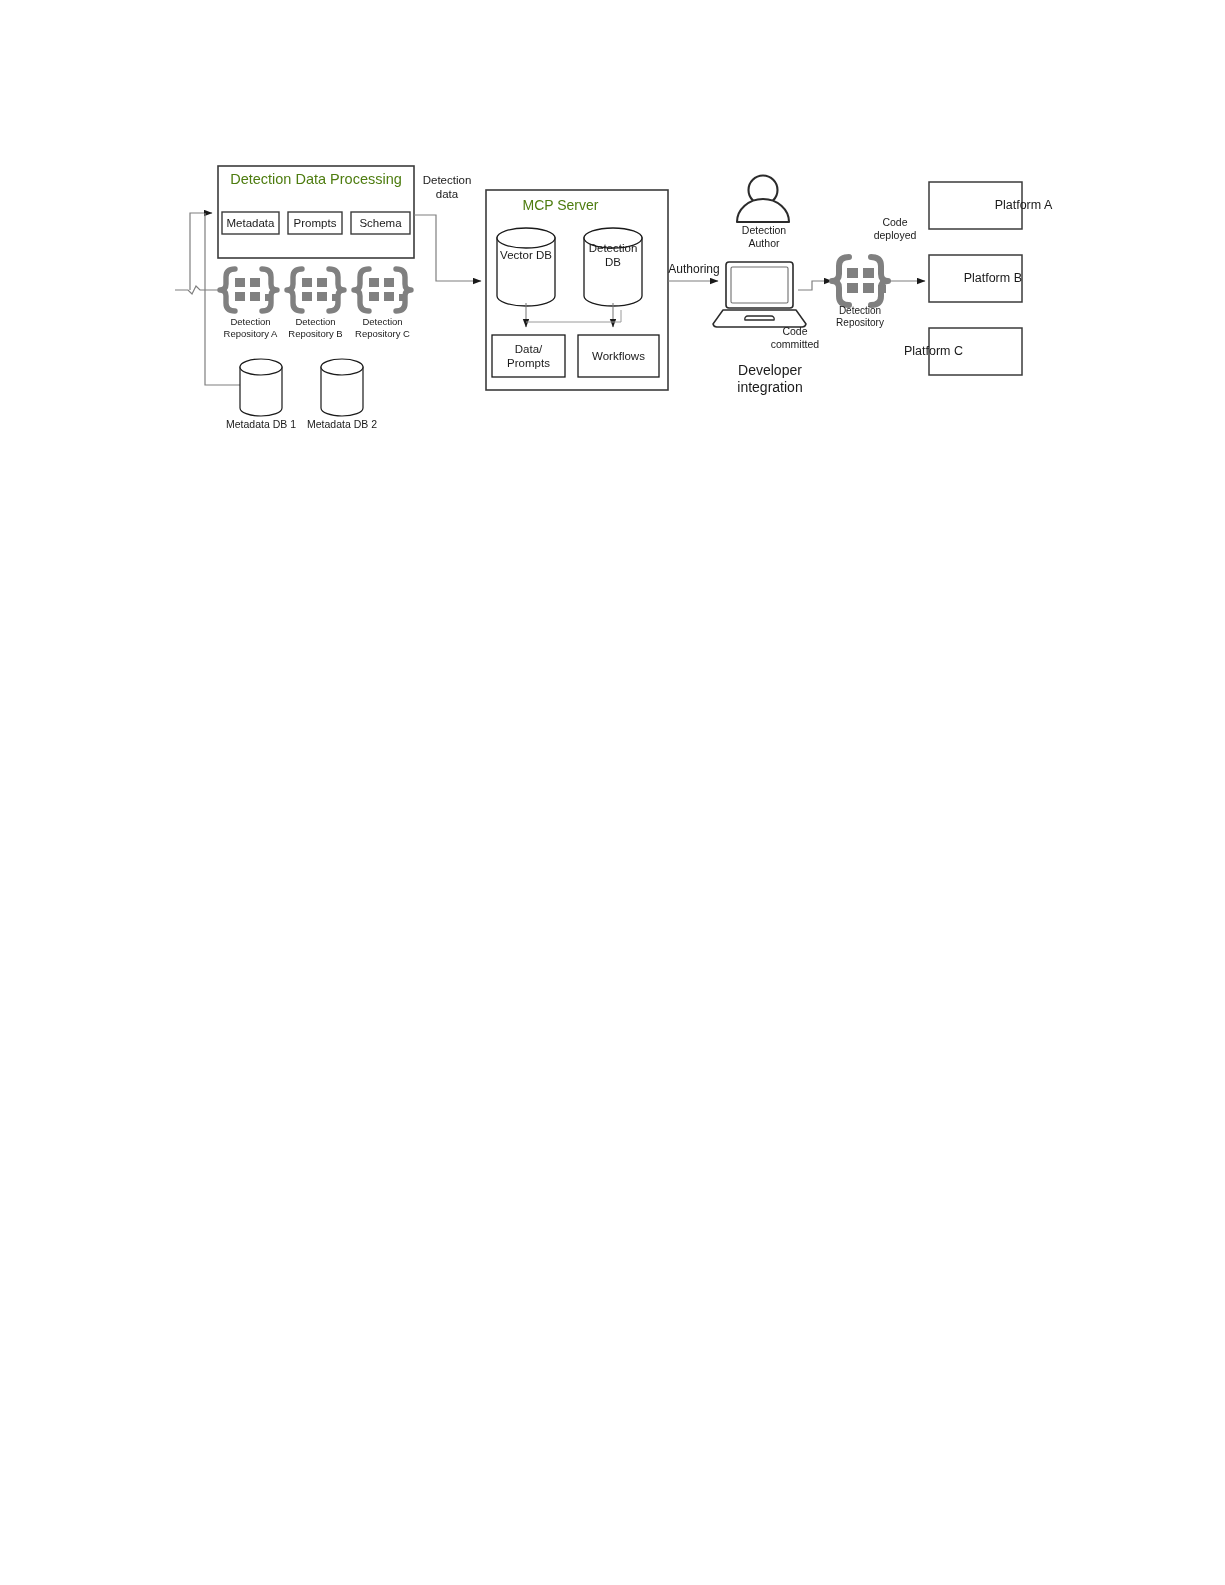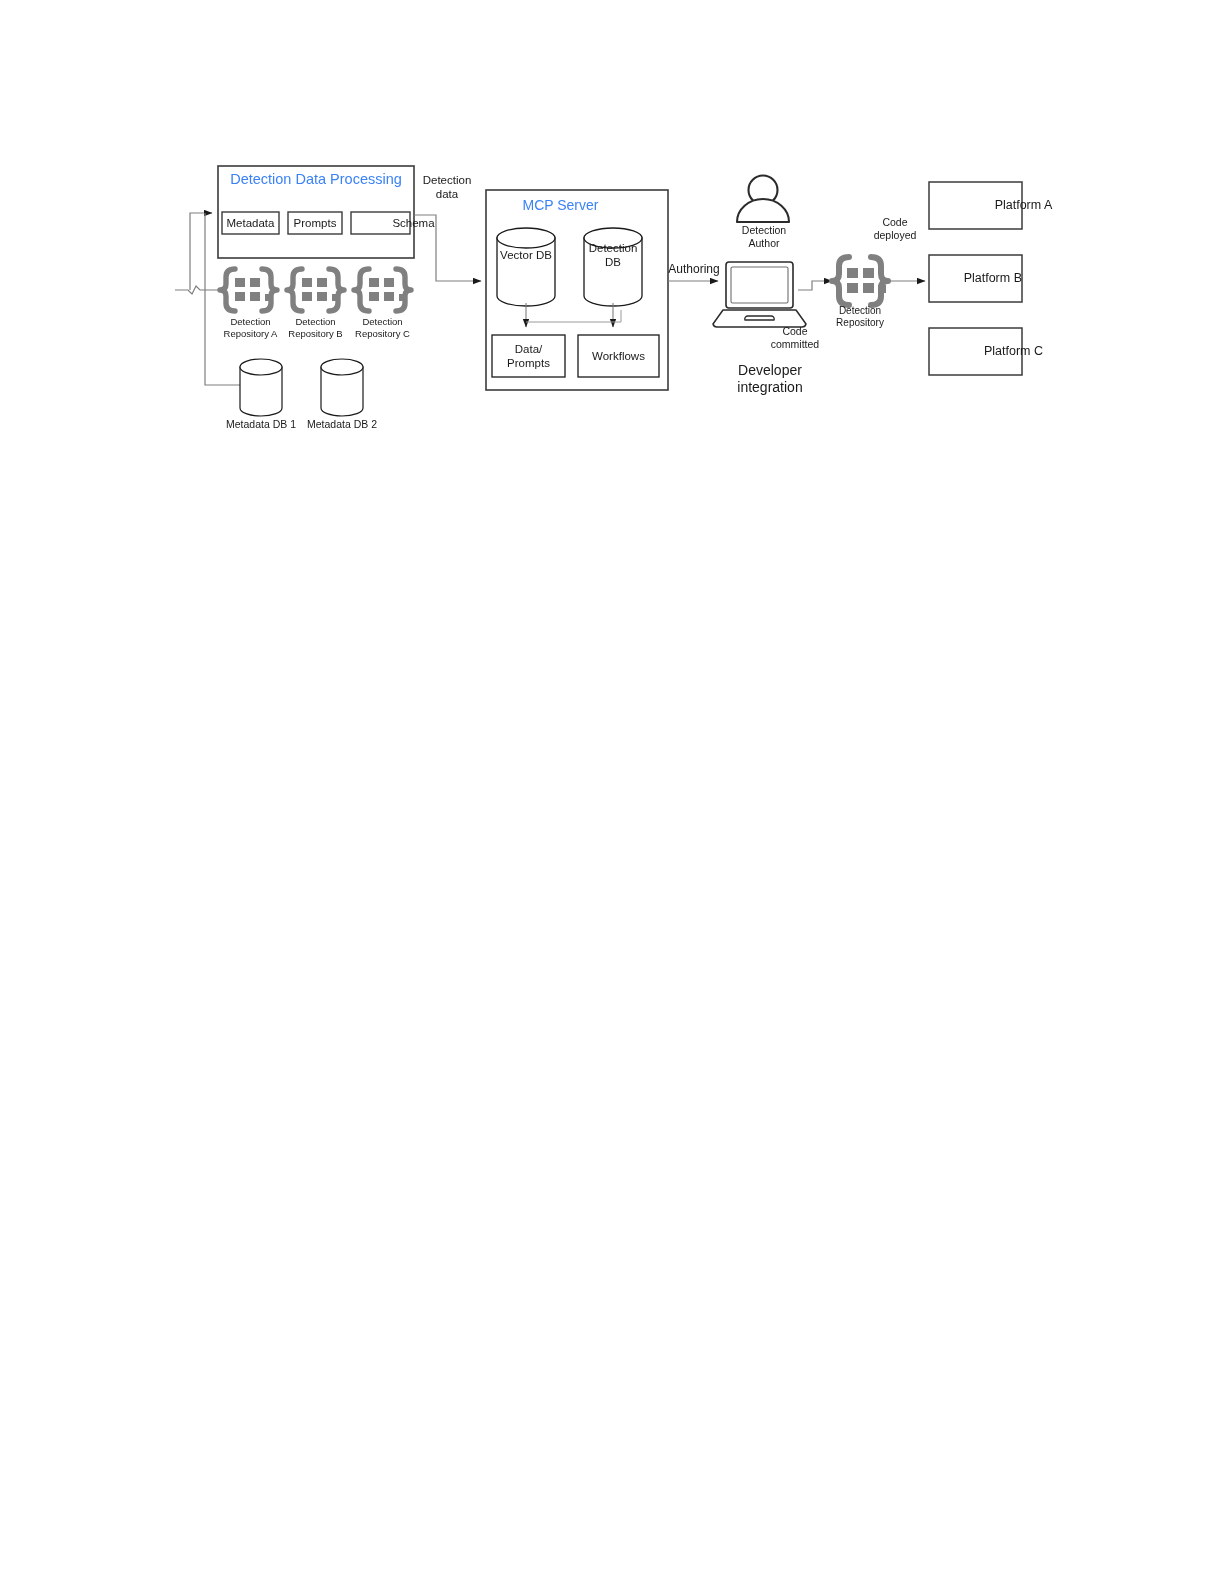--- a/index.html
+++ b/index.html
@@ -33,21 +33,21 @@
   .lbl {
     position: absolute;
     text-align: center;
     line-height: 1.22;
     white-space: pre-line;
     color: #1a1a1a;
   }
   .box-title {
     position: absolute;
     text-align: center;
-    color: #3b82f6;
+    color: #4d7c0f;
   }
 </style>
 </head>
 <body>
 
 <div id="diagram-root">
 
   <svg class="svg-layer" viewBox="0 0 1225 1585">
     <defs>
       <marker id="arrowDark" markerWidth="9" markerHeight="9" refX="8" refY="3.2" orient="auto" markerUnits="userSpaceOnUse">
@@ -163,21 +163,21 @@
     <g>
       <path d="M321 367 L321 408 A21 8 0 0 0 363 408 L363 367 Z" fill="#ffffff" stroke="#1a1a1a" stroke-width="1.2"></path>
       <ellipse cx="342" cy="367" rx="21" ry="8" fill="#ffffff" stroke="#1a1a1a" stroke-width="1.2"></ellipse>
     </g>
   </svg>
 
   <div class="box-title" style="left:218px; top:171px; width:196px; font-size:14.5px;">Detection Data Processing</div>
 
   <div class="lbl" style="left:222px; top:216px; width:57px; font-size:11.5px;">Metadata</div>
   <div class="lbl" style="left:288px; top:216px; width:54px; font-size:11.5px;">Prompts</div>
-  <div class="lbl" style="left:351px; top:216px; width:59px; font-size:11.5px;margin-left:33px;">Schema</div>
+  <div class="lbl" style="left:351px; top:216px; width:59px; font-size:11.5px;">Schema</div>
 
   <div class="lbl" style="left:208px; top:316px; width:85px; font-size:9.5px;">Detection
 Repository A</div>
   <div class="lbl" style="left:273px; top:316px; width:85px; font-size:9.5px;">Detection
 Repository B</div>
   <div class="lbl" style="left:340px; top:316px; width:85px; font-size:9.5px;">Detection
 Repository C</div>
 
   <div class="lbl" style="left:209px; top:418px; width:104px; font-size:10.5px;">Metadata DB 1</div>
   <div class="lbl" style="left:290px; top:418px; width:104px; font-size:10.5px;">Metadata DB 2</div>
@@ -207,15 +207,15 @@
 integration</div>
 
   <div class="lbl" style="left:818px; top:305px; width:84px; font-size:10px;">Detection
 Repository</div>
 
   <div class="lbl" style="left:858px; top:216px; width:74px; font-size:10.5px;">Code
 deployed</div>
 
   <div class="lbl" style="left:929px; top:198px; width:93px; font-size:12.5px;padding-left:48px;">Platform A</div>
   <div class="lbl" style="left:929px; top:271px; width:93px; font-size:12.5px;text-align:right;">Platform B</div>
-  <div class="lbl" style="left:967px; top:344px; width:93px; font-size:12.5px;">Platform C</div>
+  <div class="lbl" style="left:887px; top:344px; width:93px; font-size:12.5px;">Platform C</div>
 
 </div>
 
 </body></html>

